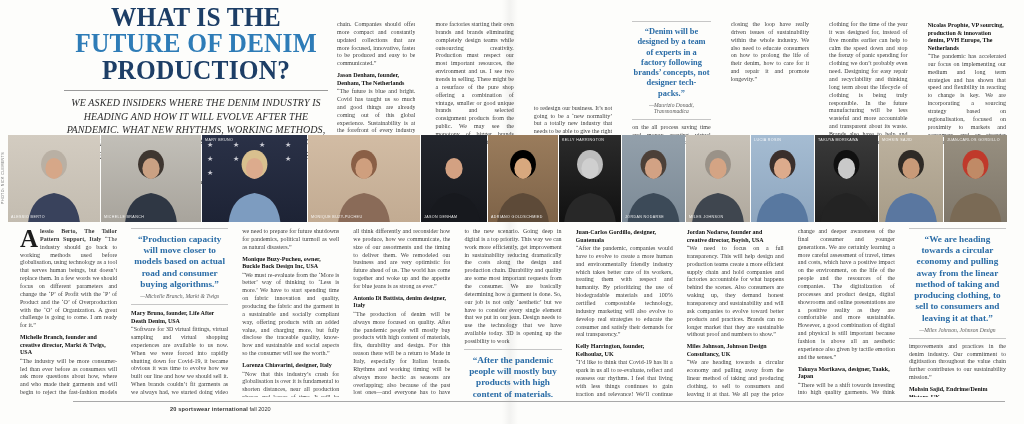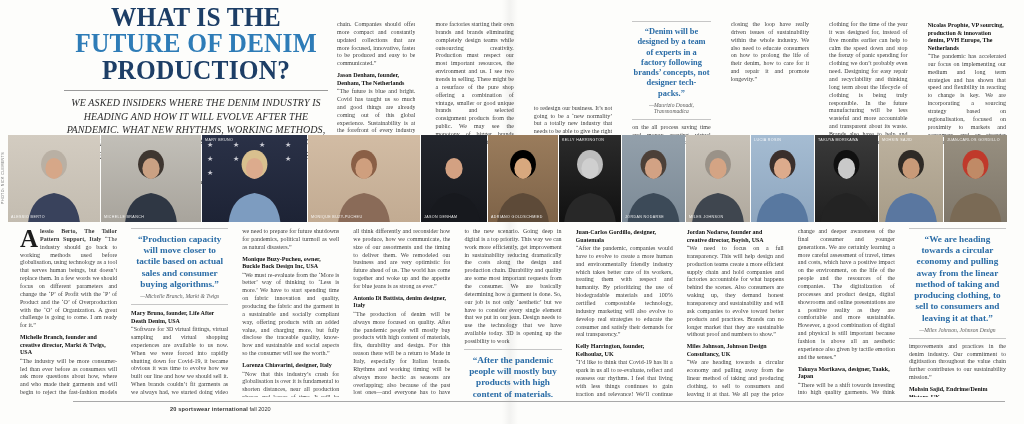--- a/index.html
+++ b/index.html
@@ -208,21 +208,21 @@
   <div class="credit">PHOTO: NICK CLEMENTS</div>
 
   <div class="band bottom-band" id="bottom-band">
       <div class="col">
         <p><span class="cap">A</span><b>lessio Berto, The Tailor Pattern Support, Italy </b>“The industry should go back to working methods used before globalisation, using technology as a tool that serves human beings, but doesn’t replace them. In a few words we should focus on different parameters and change the ‘P’ of Profit with the ‘P’ of Product and the ‘O’ of Overproduction with the ‘O’ of Organization. A great challenge is going to come. I am ready for it.”</p>
         <h4>Michelle Branch, founder and creative director, Markt &amp; Twigs, USA</h4>
         <p>“The industry will be more consumer-led than ever before as consumers will ask more questions about how, where and who made their garments and will begin to reject the fast-fashion models we’re used to. Production capacity across the entire supply chain will be determined less by traditional methods focused on filling capacity and move closer to models based on actual sales and consumer buying algorithms.”</p>
       </div>
       <div class="col">
         <div class="pq lg">
-          <div class="pq-text">“Production capacity will move closer to tactile based on actual sales and consumer buying algorithms.”</div>
+          <div class="pq-text">“Production capacity will move closer to models based on actual road and consumer buying algorithms.”</div>
           <div class="pq-attr">—Michelle Branch, Markt &amp; Twigs</div>
         </div>
         <h4>Mary Bruno, founder, Life After Death Denim, USA</h4>
         <p>“Software for 3D virtual fittings, virtual sampling and virtual shopping experiences are available to us now. When we were forced into rapidly shutting down for Covid-19, it became obvious it was time to evolve how we built our line and how we should sell it. When brands couldn’t fit garments as we always had, we started doing video fittings even if it wasn’t exactly what we wanted to do. As we move forward in a global economy</p>
       </div>
       <div class="col">
         <p>we need to prepare for future shutdowns for pandemics, political turmoil as well as natural disasters.”</p>
         <h4>Monique Buzy-Pucheu, owner, Buckle Back Design Inc, USA</h4>
         <p>“We must re-evaluate from the ‘More is better’ way of thinking to ‘Less is more.’ We have to start spending time on fabric innovation and quality, producing the fabric and the garment in a sustainable and socially compliant way, offering products with an added value, and charging more, but fully disclose the traceable quality, know-how and sustainable and social aspects so the consumer will see the worth.”</p>
         <h4>Lorenza Chiavarini, designer, Italy</h4>

